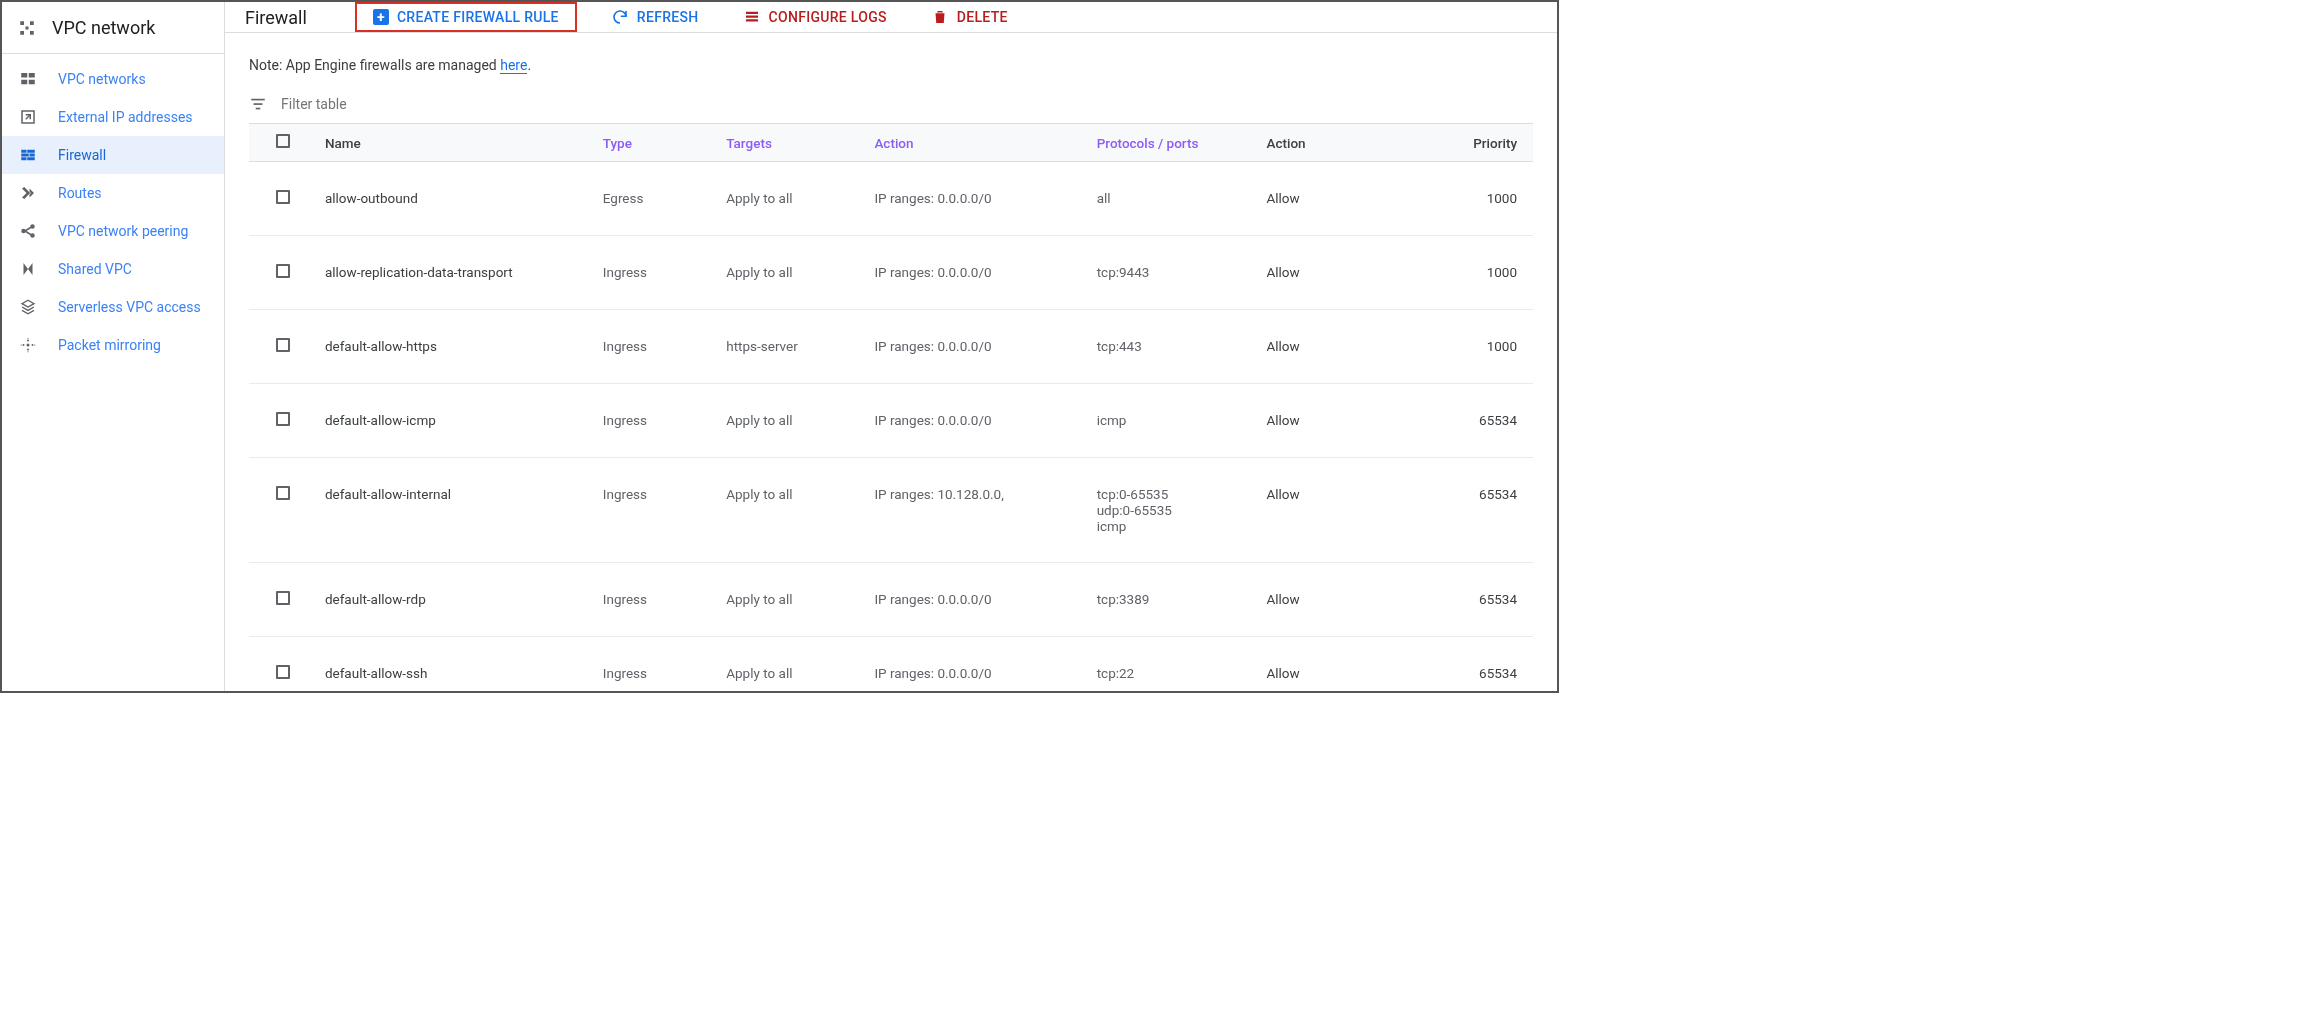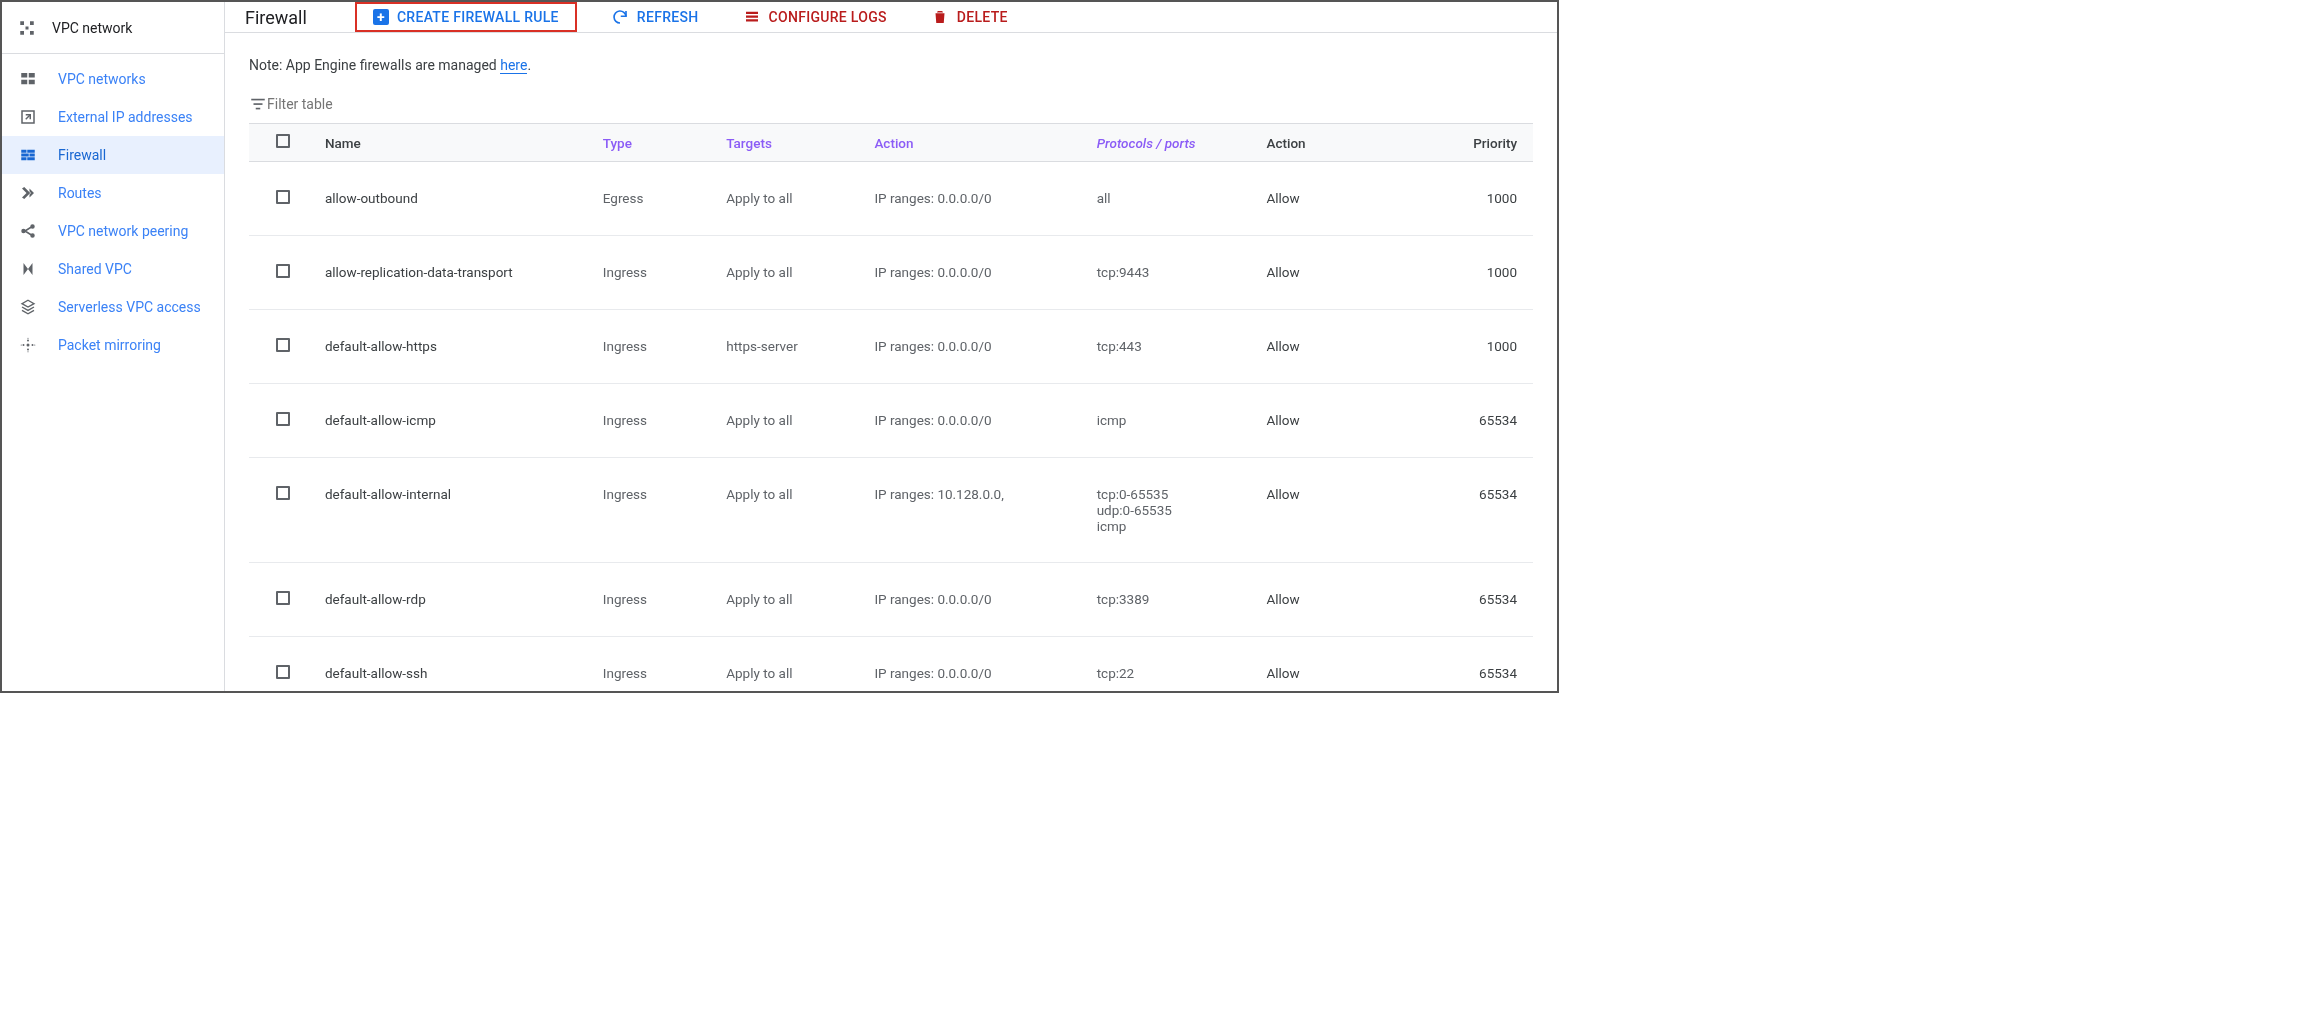--- a/index.html
+++ b/index.html
@@ -19,21 +19,21 @@
     border-right: 1px solid #dadce0;
     display: flex;
     flex-direction: column;
   }
   .sidebar-header {
     display: flex;
     align-items: center;
     gap: 16px;
     padding: 0 16px;
     height: 52px;
-    font-size: 14px;
+    font-size: 18px;
     color: #202124;
     border-bottom: 1px solid #dadce0;
   }
   .sidebar-header .icon { color: #5f6368; }
   .sidebar-items { padding-top: 6px; }
   .sidebar-item {
     display: flex;
     align-items: center;
     gap: 20px;
     padding: 0 16px;
@@ -84,20 +84,21 @@
   .tool-btn.muted { color: #b91c1c; }
   .tool-btn.highlighted { border: 2px solid #d93025; padding: 5px 16px; }
   .content { padding: 20px 24px; }
   .desc { font-size: 14px; color: #3c4043; line-height: 1.6; max-width: 700px; }
   .desc a { color: #1a73e8; text-decoration: none; border-bottom: 1px solid #1a73e8; }
   .note { margin-top: 4px; font-size: 14px; }
   .note a { color: #1a73e8; text-decoration: none; border-bottom: 1px solid #1a73e8; }
   .filter-row {
     display: flex;
     align-items: center;
+    gap: 14px;
     margin: 22px 0 10px 0;
     color: #5f6368;
   }
   .filter-row input {
     border: none;
     font-size: 14px;
     color: #5f6368;
     outline: none;
     width: 200px;
     font-family: inherit;
@@ -136,21 +137,21 @@
   }
   .icon svg { width: 18px; height: 18px; display: block; }
   .plus-box {
     display:inline-flex;align-items:center;justify-content:center;
     width:16px;height:16px;background:#1a73e8;color:#fff;font-weight:700;font-size:14px;border-radius:2px;line-height:1;
   }
   .col-name { width: 180px; }
   .col-type { width: 80px; }
   .col-targets { width: 96px; }
   .col-filters { width: 144px; }
-  .col-protocols { width: 110px; font-style: italic; }
+  .col-protocols { width: 110px; }
   .col-action { width: 110px; }
   .col-priority { width: 60px; }
 </style>
 </head>
 <body>
 
 <div class="layout">
 
   <aside class="sidebar">
     <div class="sidebar-header">

